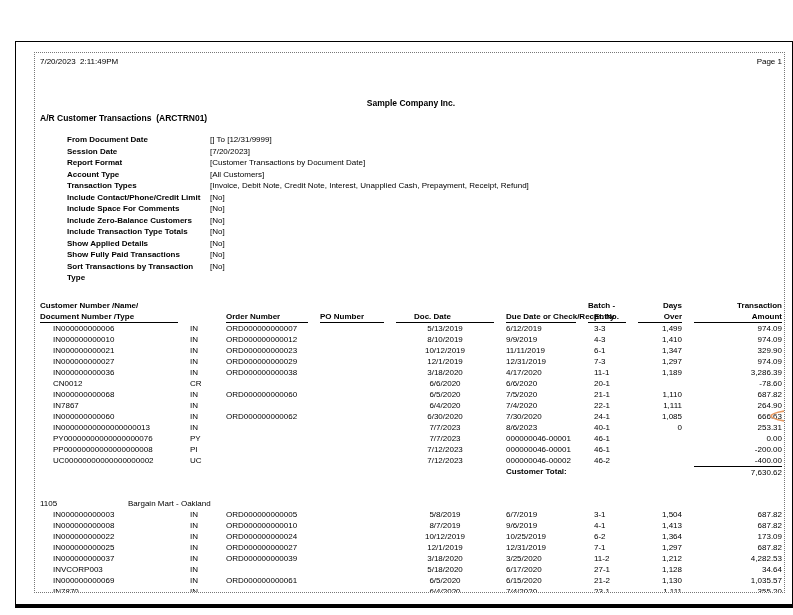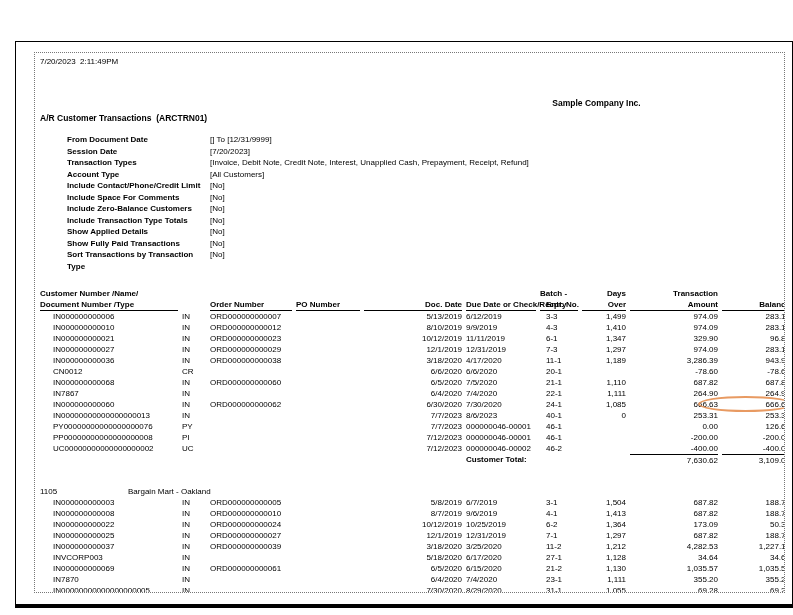--- a/index.html
+++ b/index.html
@@ -24,34 +24,34 @@
   .topline .rgt{flex:1;text-align:right;}
   .report-title{font-weight:bold;font-size:8.5px;line-height:11px;margin-top:4px;white-space:pre;}
   .params{margin-top:10px;font-size:8px;line-height:11.5px;}
   .param{display:flex;}
   .param .plabel{width:143px;flex:none;font-weight:bold;padding-left:27px;}
   .param .pvalue{white-space:pre;}
   .table{margin-top:16px;font-size:8px;}
   .grid{
     display:grid;
     grid-template-columns:138px 24px 82px 64px 98px 70px 38px 44px 88px 68px;
-    column-gap:4px;line-height:11px;
+    column-gap:12px;line-height:11px;
   }
   .c1{grid-column:1;} .c2{grid-column:2;} .c3{grid-column:3;} .c4{grid-column:4;}
-  .c5{grid-column:5;text-align:right;} .c6{grid-column:6;} .c7{grid-column:7;} .c8{grid-column:8;}
+  .c5{grid-column:5;} .c6{grid-column:6;} .c7{grid-column:7;} .c8{grid-column:8;}
   .c9{grid-column:9;} .c10{grid-column:10;}
   .h1,.h2{font-weight:bold;}
   .h1 .c8,.h1 .c9{text-align:right;}
   .h2 > div{border-bottom:1px solid #000;}
   .h2 .c1,.h2 .c6{white-space:nowrap;}
   .h2 .c5{padding-left:18px;box-sizing:border-box;}
   .h2 .c7{padding-left:6px;box-sizing:border-box;}
   .h2 .c8,.h2 .c9,.h2 .c10{text-align:right;}
   .row .c1{padding-left:13px;box-sizing:border-box;white-space:nowrap;}
-  .row .c5{text-align:right;}
+  .row .c5{text-align:center;}
   .row .c6{white-space:nowrap;}
   .row .c7{padding-left:6px;box-sizing:border-box;}
   .row .c8,.row .c9,.row .c10{text-align:right;}
   .cust-line{line-height:11px;}
   .cust-line .cust-no{display:inline-block;width:88px;}
   .total-row .tlabel{grid-column:6/9;font-weight:bold;}
   .total-row .c9,.total-row .c10{text-align:right;border-top:1px solid #000;}
   .cust-block{margin-top:0;}
   .cust-block + .cust-block{margin-top:20px;}
   .circled-cell{position:relative;}
@@ -63,40 +63,45 @@
 </style>
 </head>
 <body>
 
 <div class="page">
   <div class="margin-box">
 
     <div class="topline">
       <span class="lft">7/20/2023  2:11:49PM</span>
       <span class="ctr">Sample Company Inc.</span>
+      <span class="rgt">Page 1</span>
     </div>
 
     <div class="report-title">A/R Customer Transactions  (ARCTRN01)</div>
 
     <div class="params">
         <div class="param">
           <span class="plabel">From Document Date</span>
           <span class="pvalue">[] To [12/31/9999]</span>
         </div>
         <div class="param">
           <span class="plabel">Session Date</span>
           <span class="pvalue">[7/20/2023]</span>
         </div>
         <div class="param">
+          <span class="plabel">Report Format</span>
+          <span class="pvalue">[Customer Transactions by Document Date]</span>
+        </div>
+        <div class="param">
+          <span class="plabel">Account Type</span>
+          <span class="pvalue">[All Customers]</span>
+        </div>
+        <div class="param">
           <span class="plabel">Transaction Types</span>
           <span class="pvalue">[Invoice, Debit Note, Credit Note, Interest, Unapplied Cash, Prepayment, Receipt, Refund]</span>
-        </div>
-        <div class="param">
-          <span class="plabel">Account Type</span>
-          <span class="pvalue">[All Customers]</span>
         </div>
         <div class="param">
           <span class="plabel">Include Contact/Phone/Credit Limit</span>
           <span class="pvalue">[No]</span>
         </div>
         <div class="param">
           <span class="plabel">Include Space For Comments</span>
           <span class="pvalue">[No]</span>
         </div>
         <div class="param">

